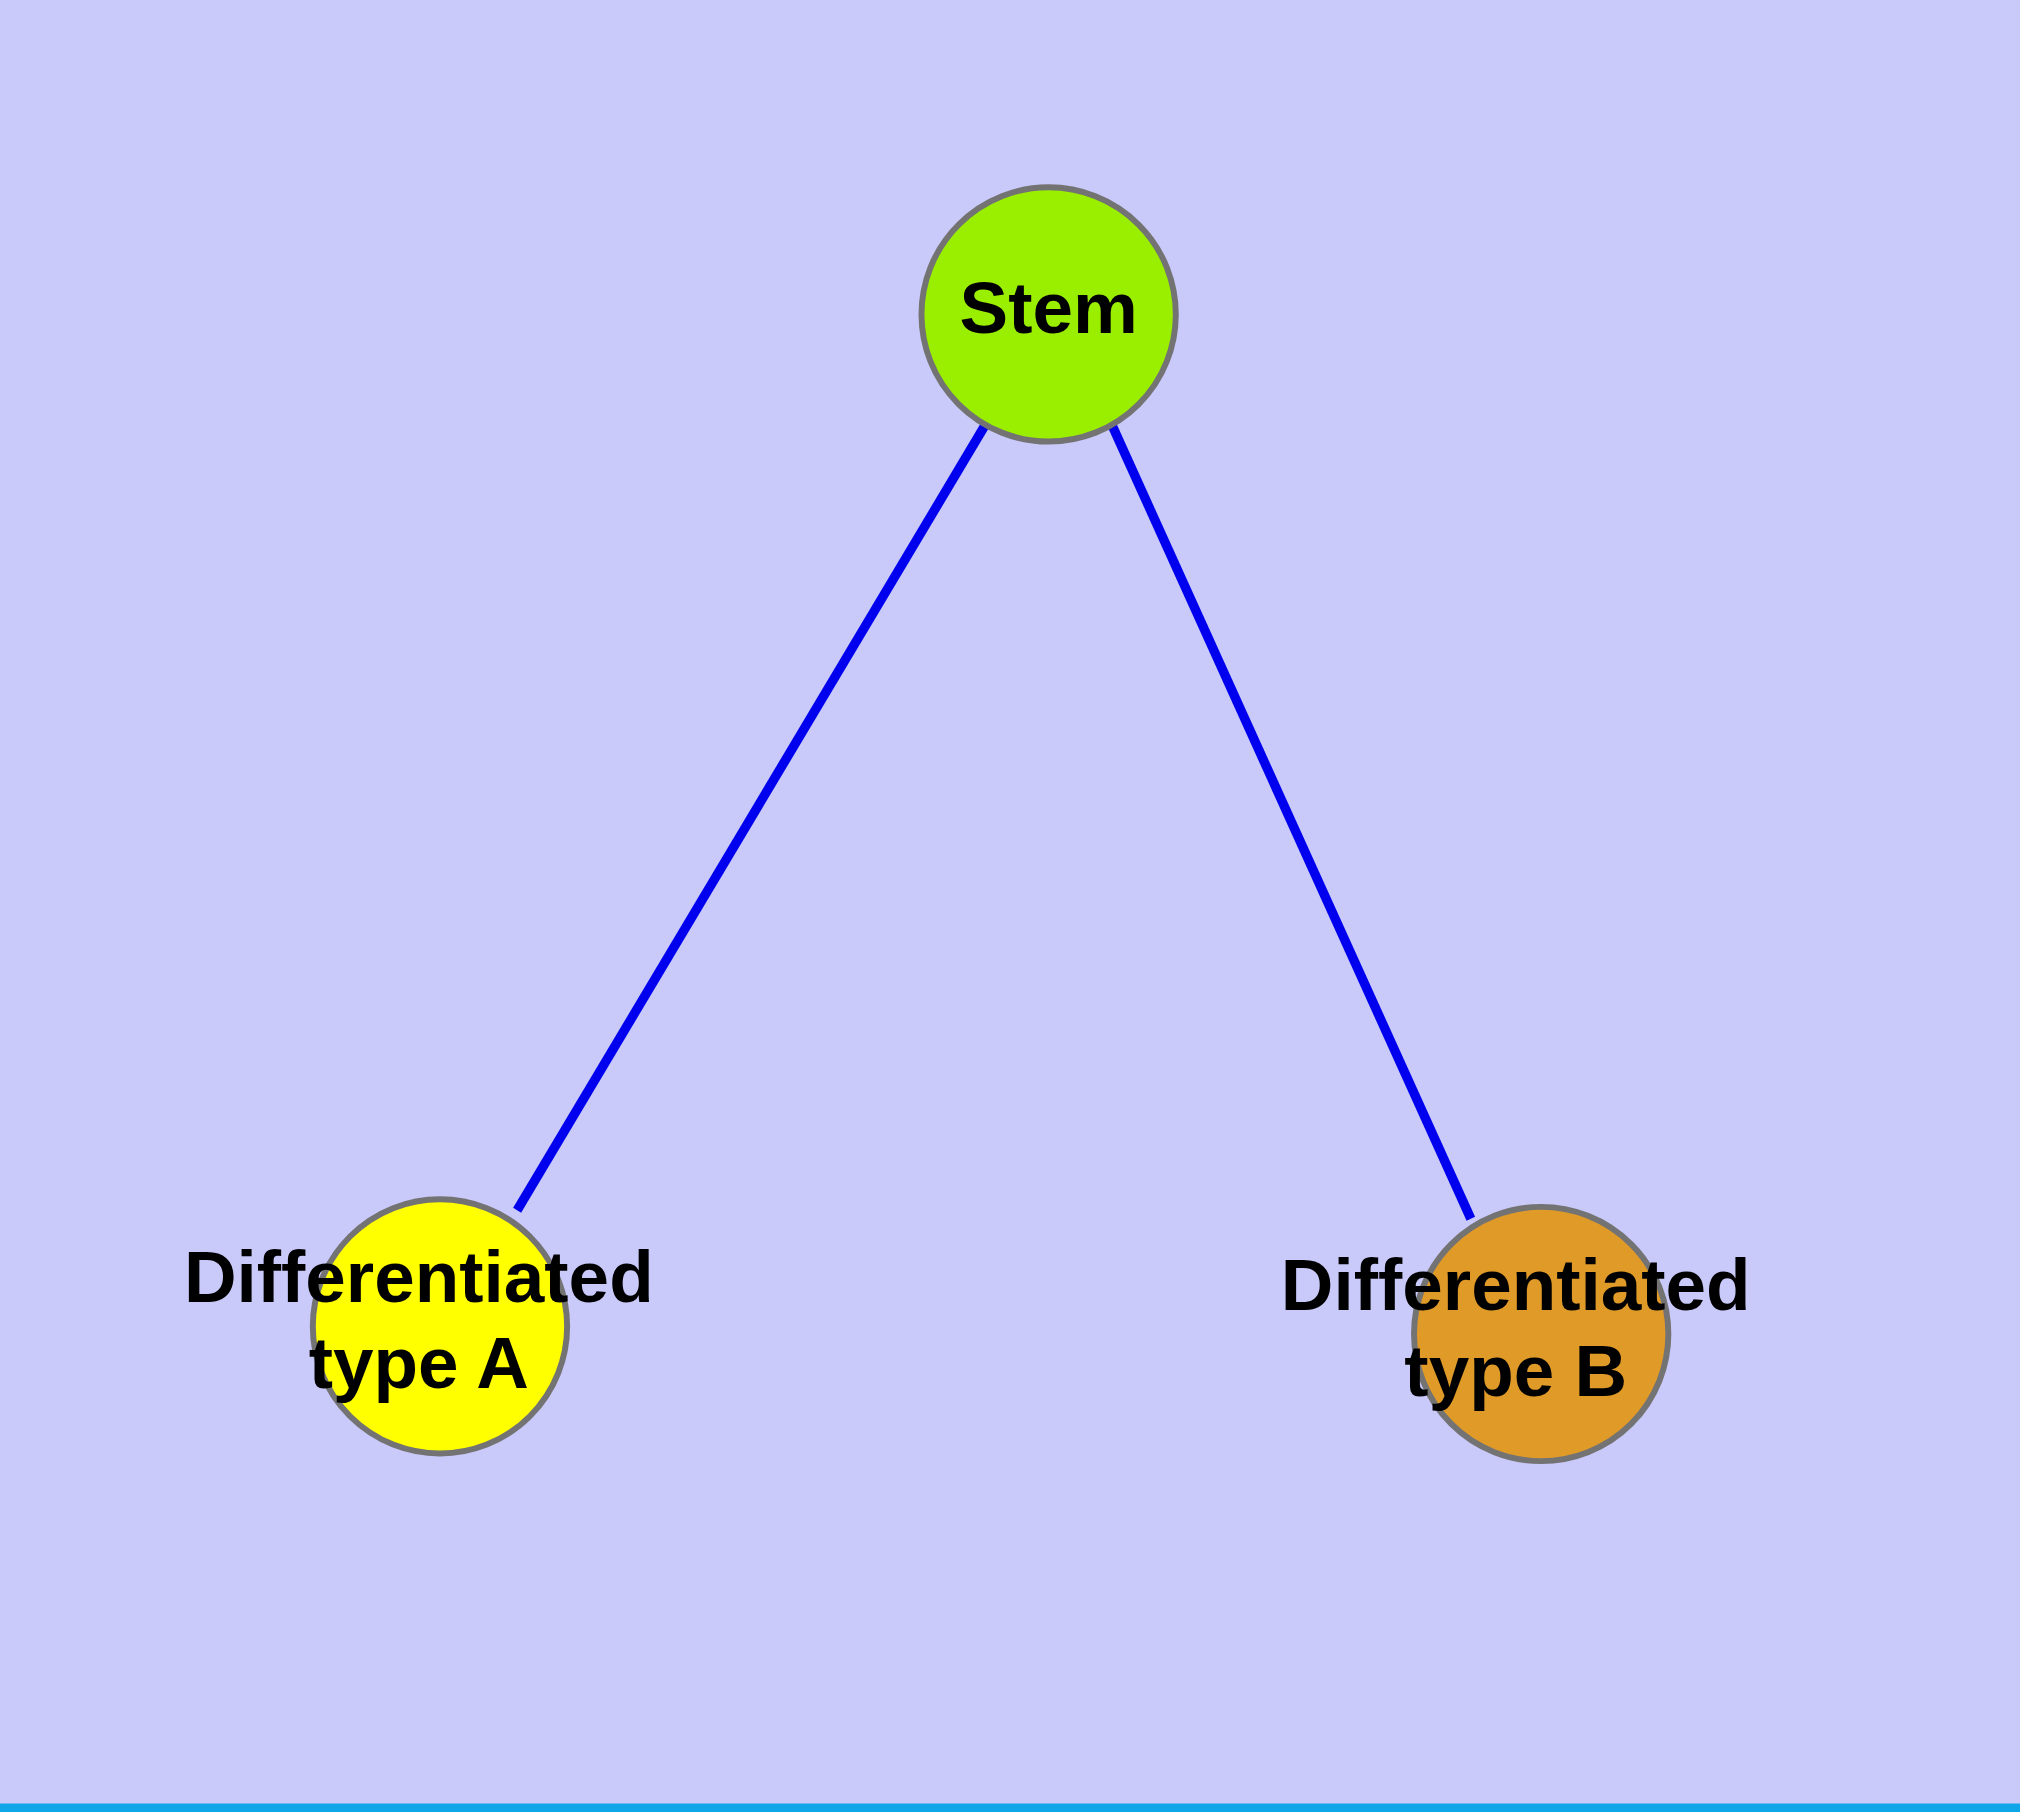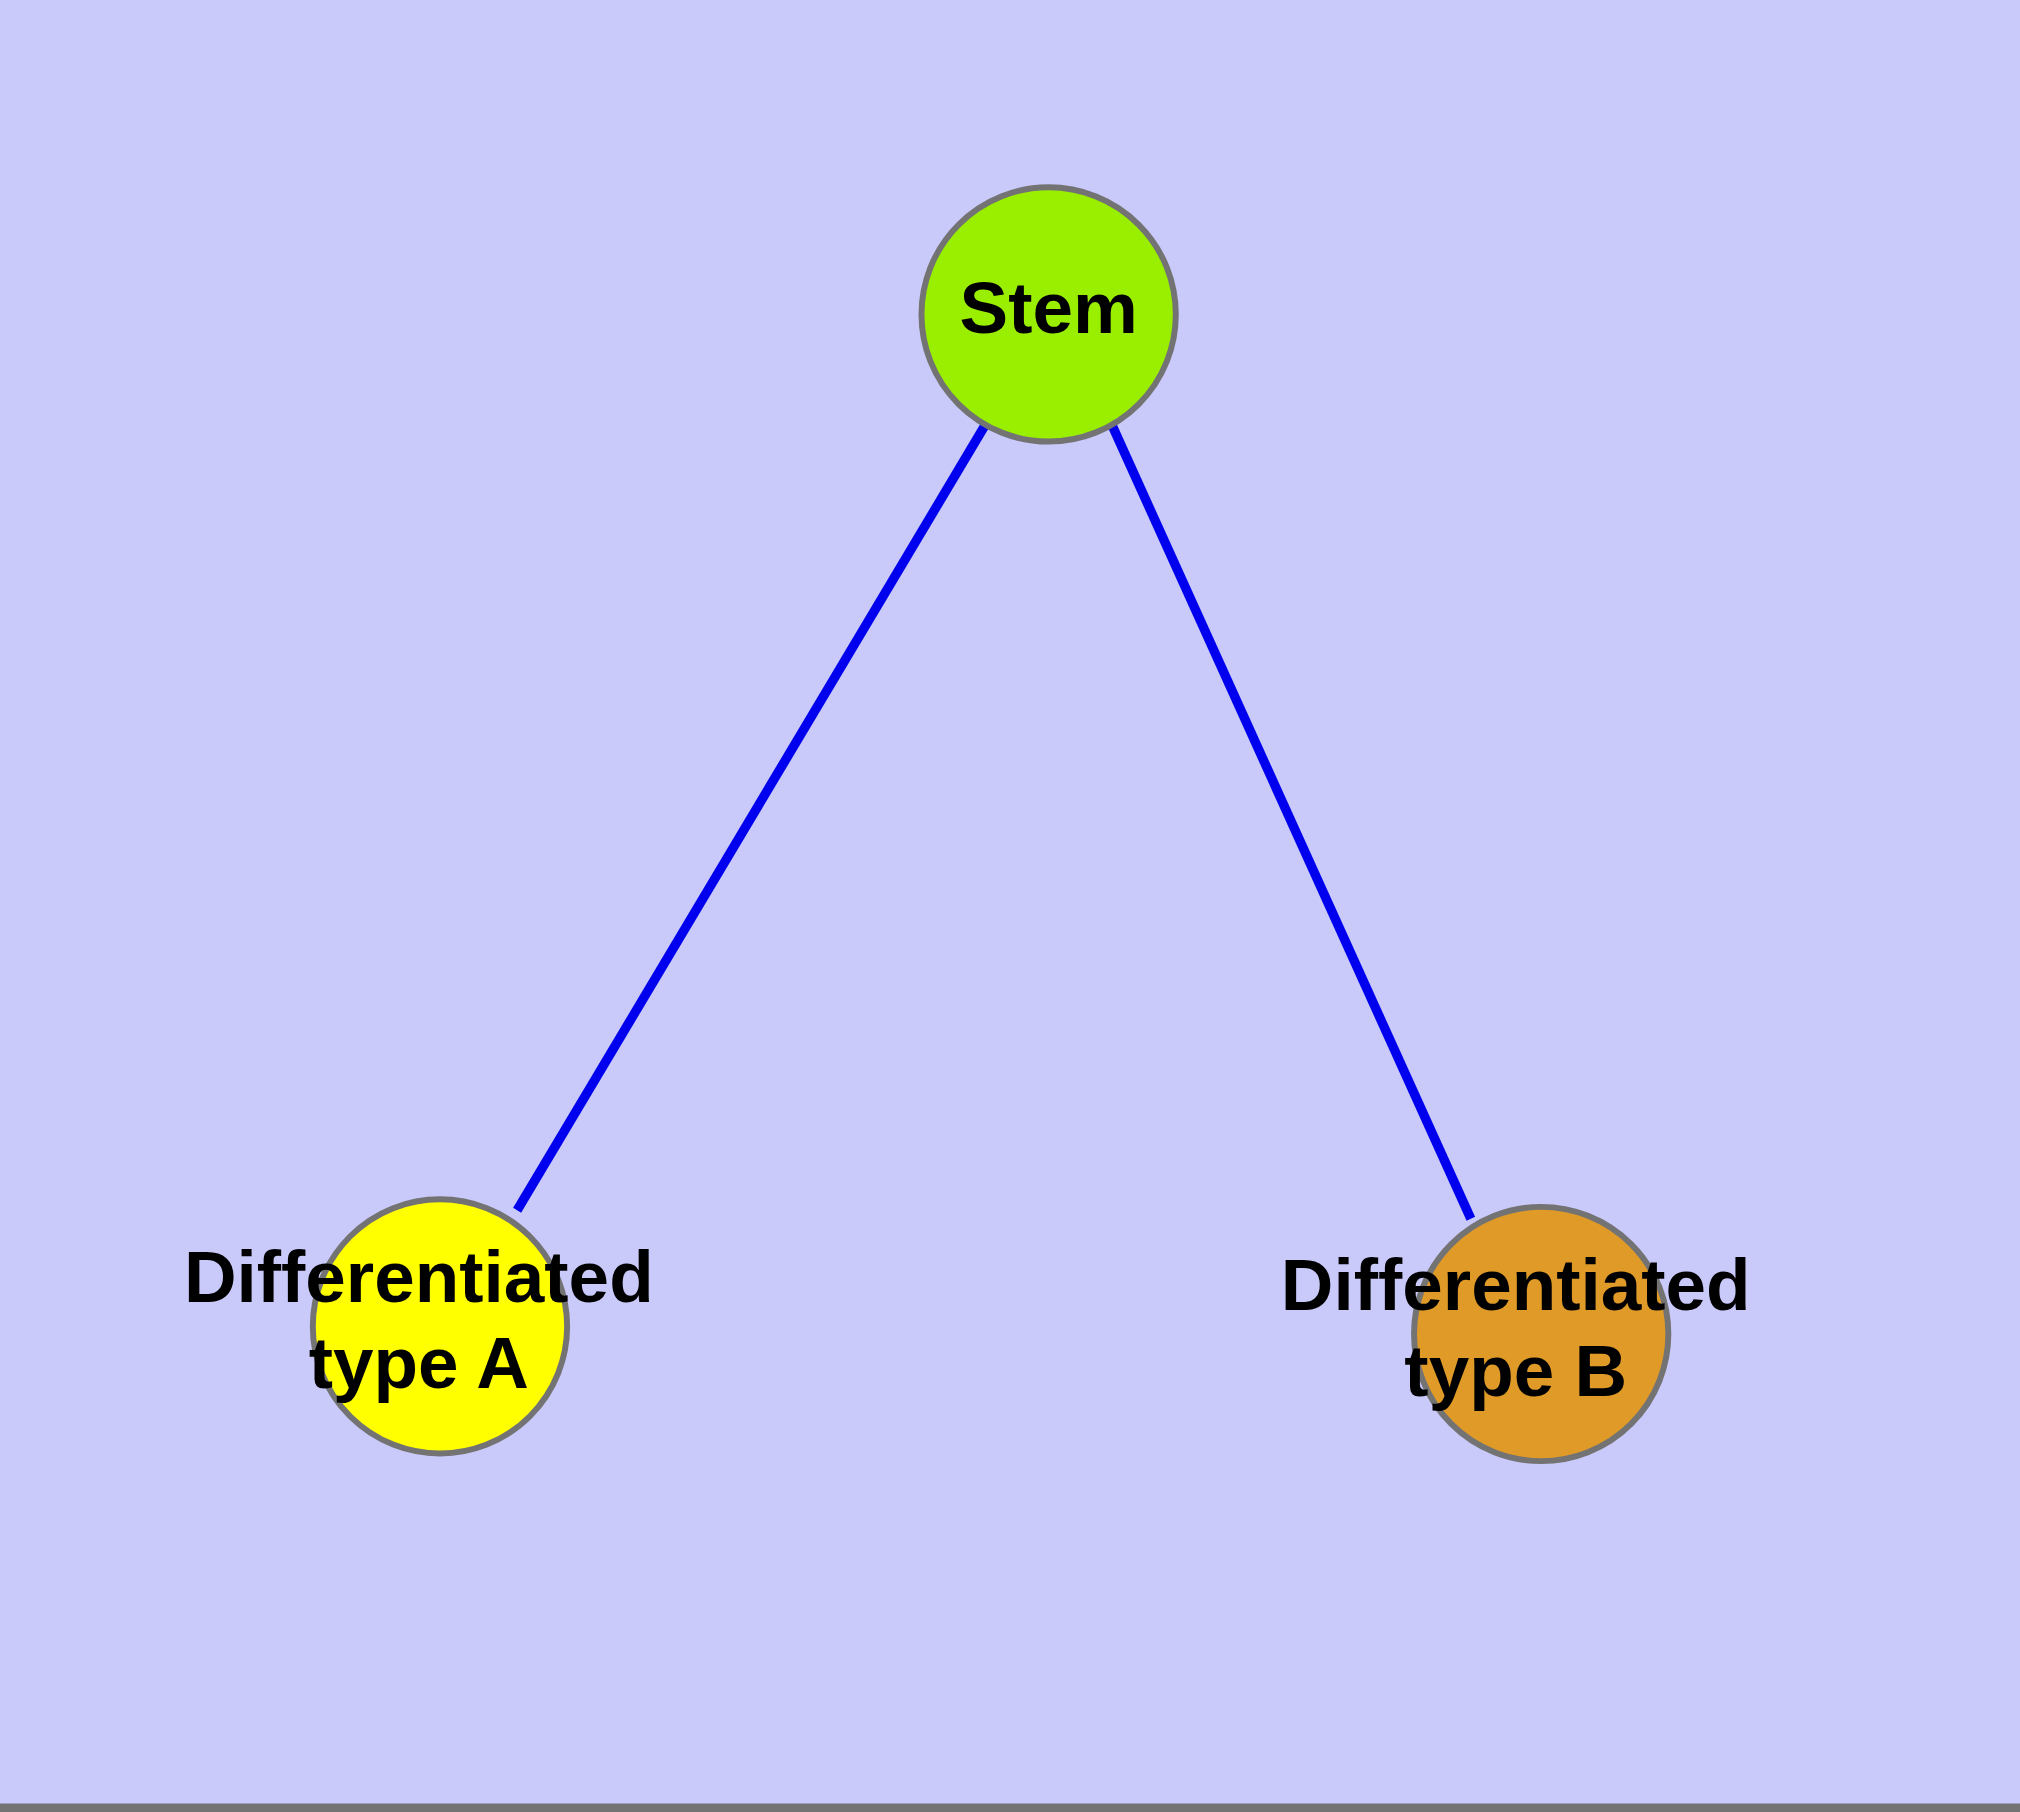--- a/index.html
+++ b/index.html
@@ -31,21 +31,21 @@
     font-family: "Liberation Sans", sans-serif;
     font-weight: bold;
     fill: #000000;
     text-anchor: middle;
     dominant-baseline: middle;
   }
 </style>
 </head>
 <body>
 
-<div id="canvas" style="background: #737373;">
+<div id="canvas" style="background: #0ea5e9;">
   <svg id="graph-svg" viewBox="0 0 2384 2138" preserveAspectRatio="none">
     <rect id="bg-rect" x="0" y="0" width="2384" height="2128" fill="#c9c9fa"></rect>
     <g id="edges-layer">
         <line x1="1163" y1="500" x2="610" y2="1428" stroke="#0000ee" stroke-width="11" stroke-linecap="butt"></line>
         <line x1="1311" y1="500" x2="1735" y2="1438" stroke="#0000ee" stroke-width="11" stroke-linecap="butt"></line>
       </g>
     <g id="nodes-layer">
         <g>
           <circle cx="1237" cy="371" r="150" fill="#9aee00" stroke="#737373" stroke-width="7"></circle>
         </g>

